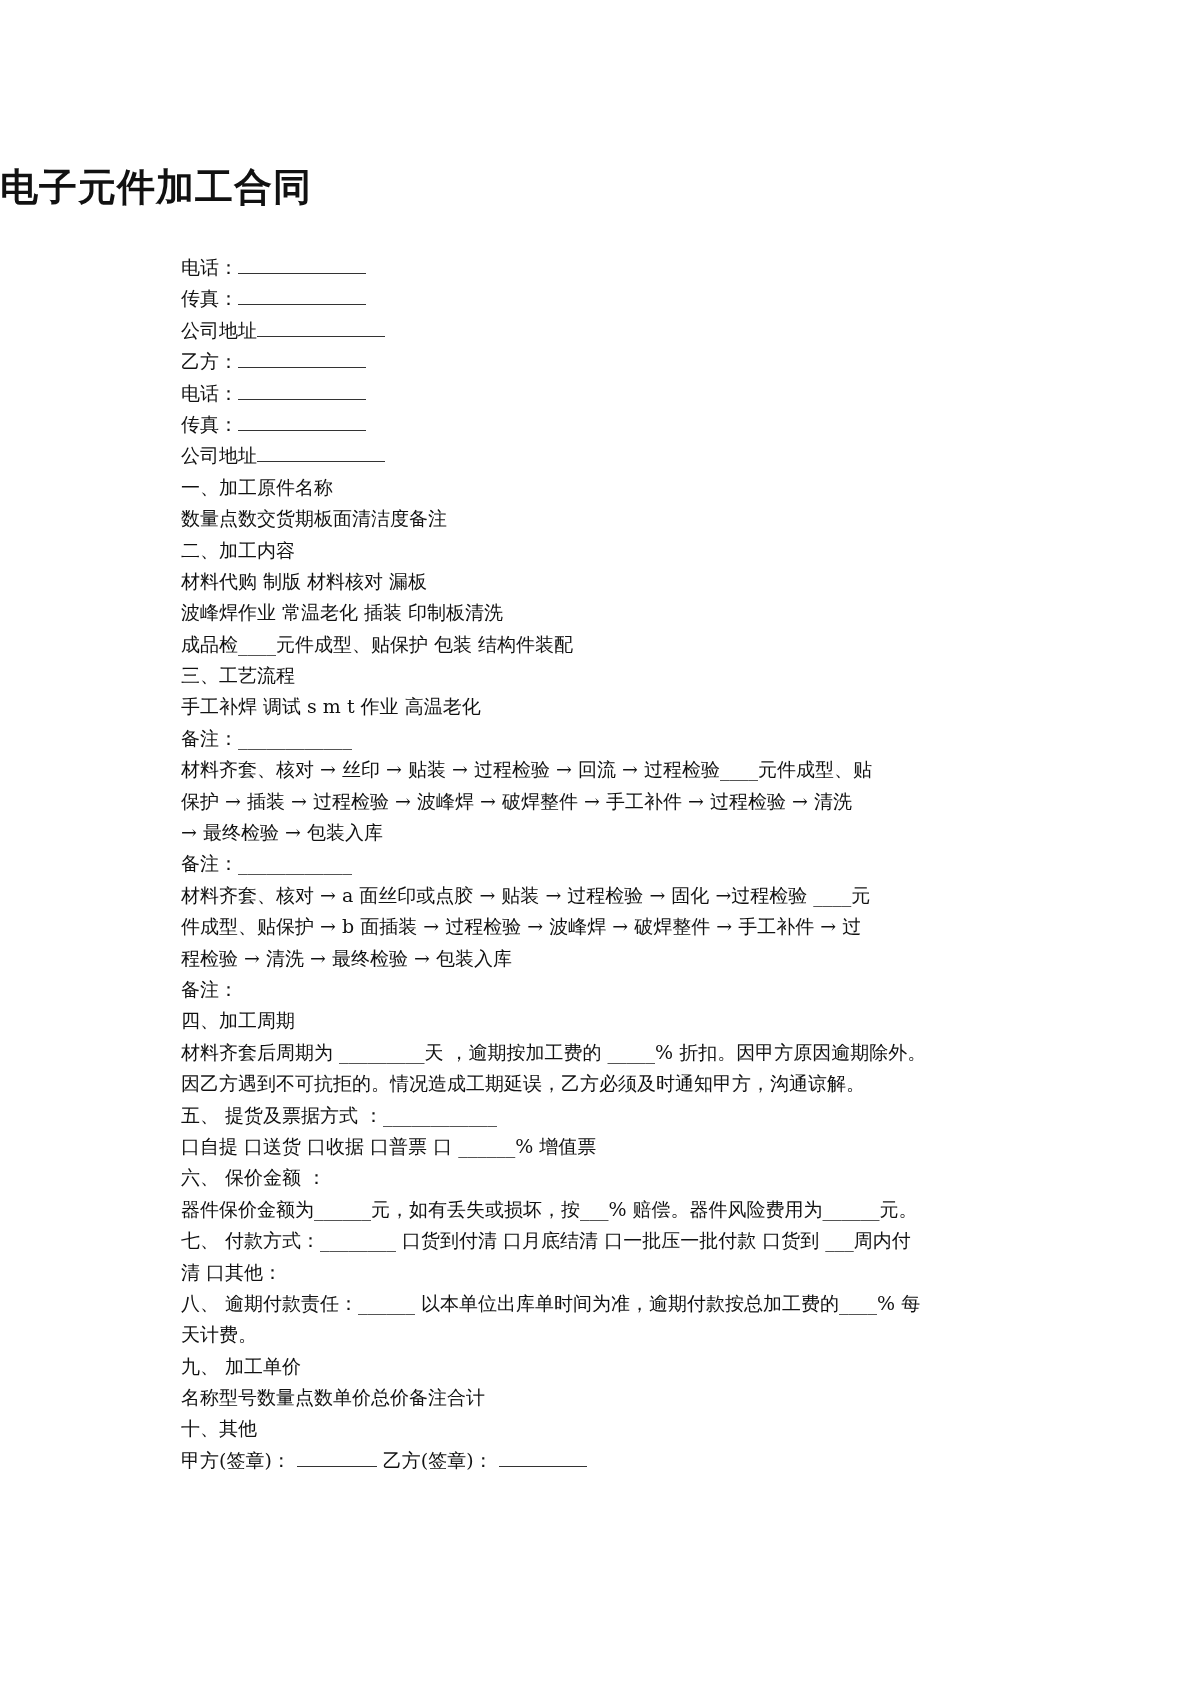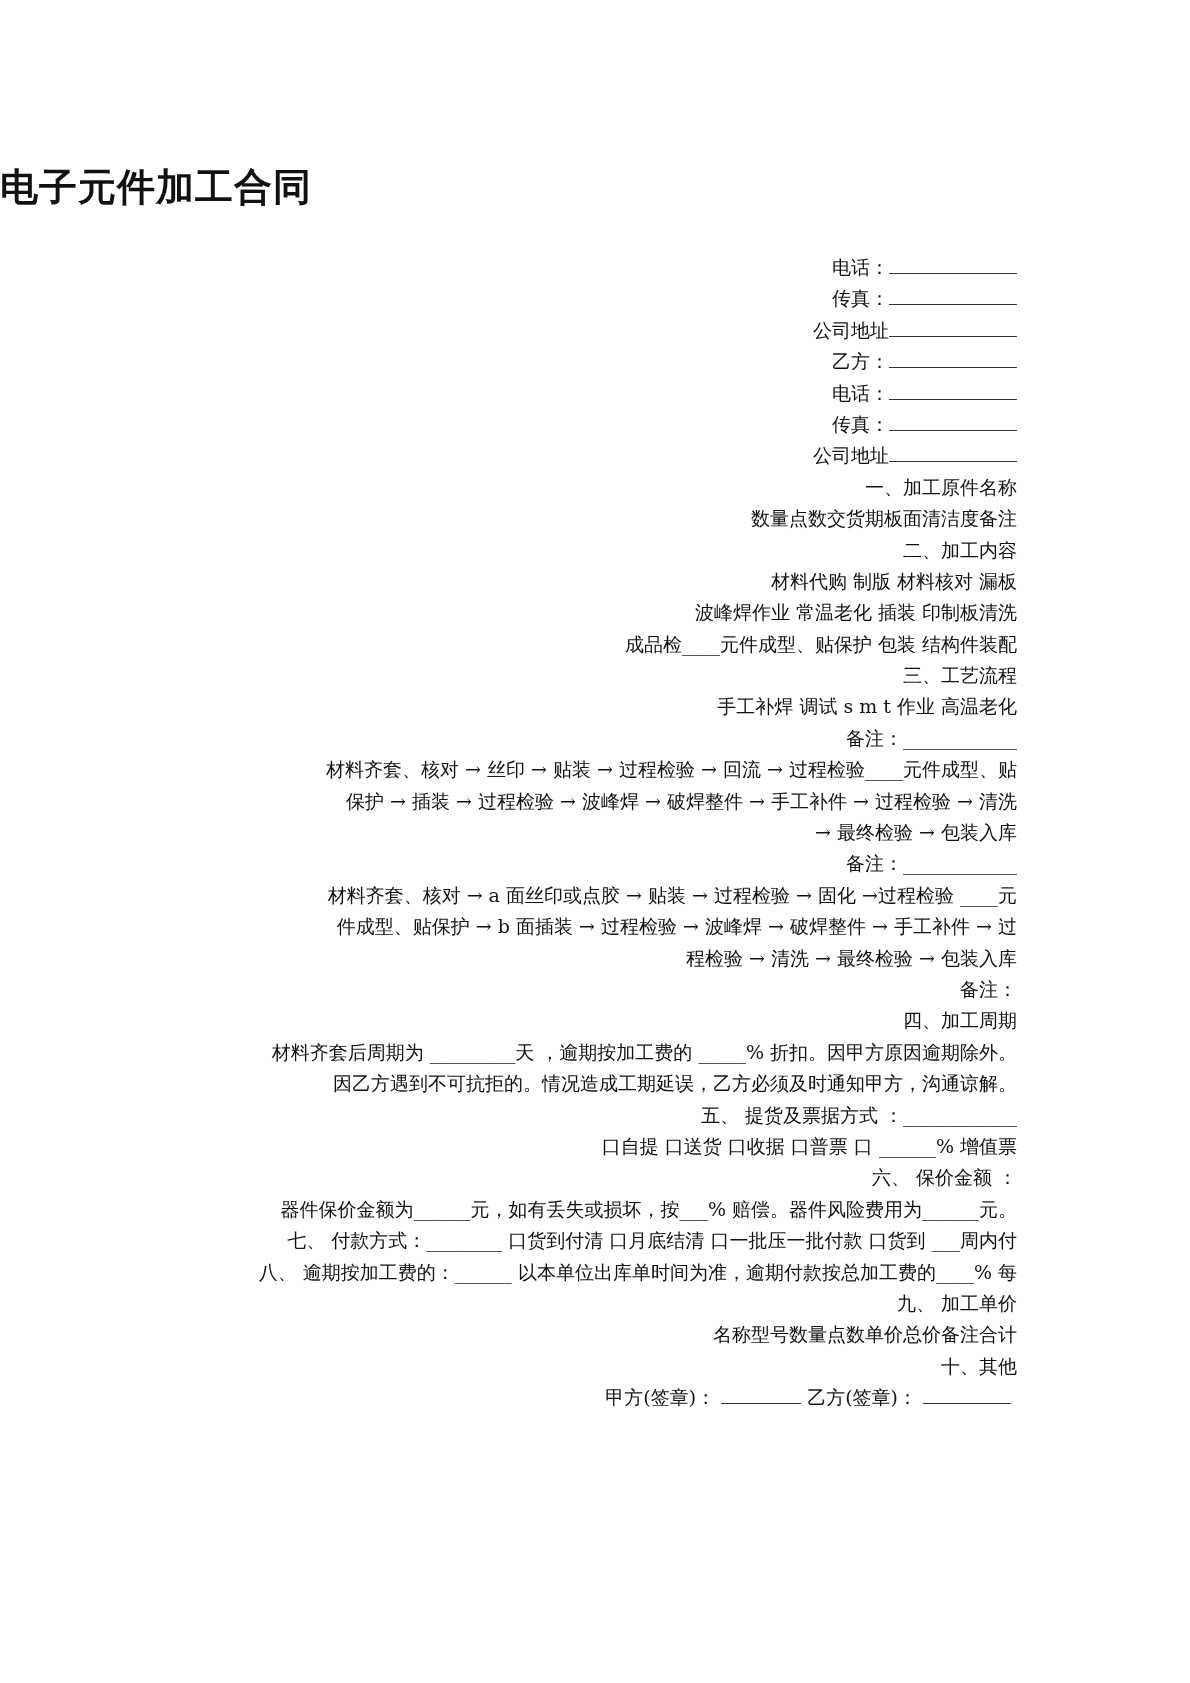--- a/index.html
+++ b/index.html
@@ -1,21 +1,21 @@
 <!DOCTYPE html>
 <html><head>
 <meta charset="utf-8">
 <style>
   html, body { margin: 0; padding: 0; background: #ffffff; }
   body { width: 1190px; height: 1683px; position: relative; overflow: hidden;
          font-family: "DejaVu Serif", "Liberation Serif", serif; color: #111; }
   .page { position: absolute; left: 0; top: 0; width: 1190px; height: 1683px; background: #fff; }
   .title { position: absolute; left: 0; width: 1190px; top: 162px; 
            font-size: 38px; font-weight: bold; letter-spacing: 1px; line-height: 50px; }
-  .body { position: absolute; left: 181px; top: 252px; width: 836px; text-align: right; }
+  .body { position: absolute; left: 181px; top: 252px; width: 836px; }
   .line { font-size: 19px; line-height: 31.4px; height: 31.4px; white-space: pre; overflow: visible; }
   .blank { display: inline-block; border-bottom: 1px solid #333; height: 18px; vertical-align: baseline; }
   .sig-row .blank { margin: 0 6px; }
 </style>
 </head>
 <body>
 
 <div class="page">
   <div class="title">电子元件加工合同</div>
 
@@ -52,22 +52,24 @@
     <div class="line">材料齐套后周期为 _________天 ，逾期按加工费的 _____% 折扣。因甲方原因逾期除外。</div>
     <div class="line">因乙方遇到不可抗拒的。情况造成工期延误，乙方必须及时通知甲方，沟通谅解。</div>
 
     <div class="line">五、 提货及票据方式 ：____________</div>
     <div class="line">口自提 口送货 口收据 口普票 口 ______% 增值票</div>
 
     <div class="line">六、 保价金额 ：</div>
     <div class="line">器件保价金额为______元，如有丢失或损坏，按___% 赔偿。器件风险费用为______元。</div>
 
     <div class="line">七、 付款方式：________ 口货到付清 口月底结清 口一批压一批付款 口货到 ___周内付</div>
+    <div class="line">清 口其他：</div>
 
-    <div class="line">八、 逾期按加工费的：______ 以本单位出库单时间为准，逾期付款按总加工费的____% 每</div>
+    <div class="line">八、 逾期付款责任：______ 以本单位出库单时间为准，逾期付款按总加工费的____% 每</div>
+    <div class="line">天计费。</div>
 
     <div class="line">九、 加工单价</div>
     <div class="line">名称型号数量点数单价总价备注合计</div>
 
     <div class="line">十、其他</div>
 
     <div class="line sig-row"><span>甲方(签章)：</span><span class="blank" style="width:80px"></span><span>乙方(签章)：</span><span class="blank" style="width:88px"></span></div>
   </div>
 </div>
 

